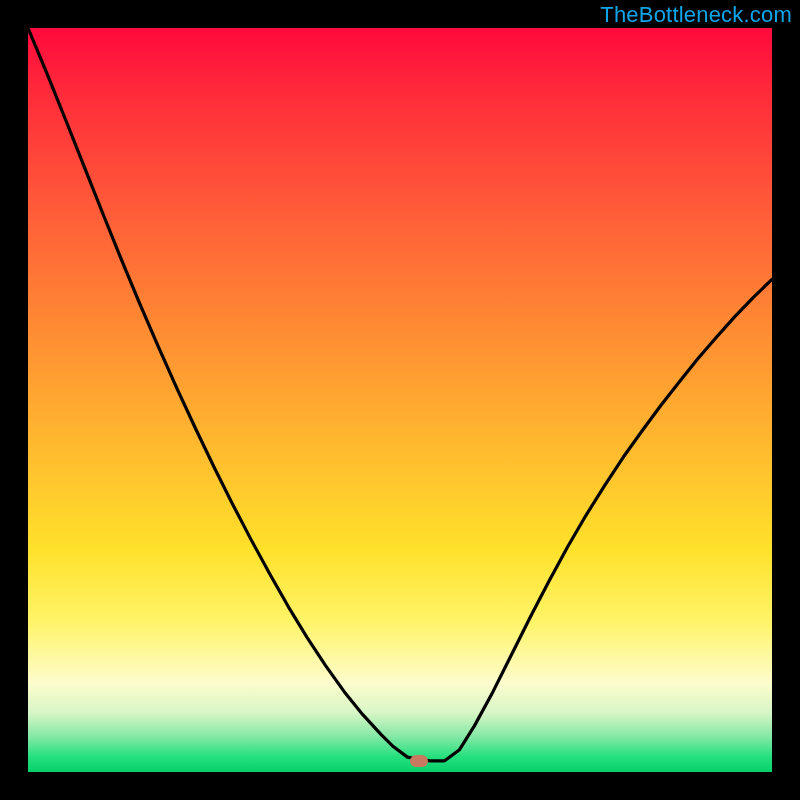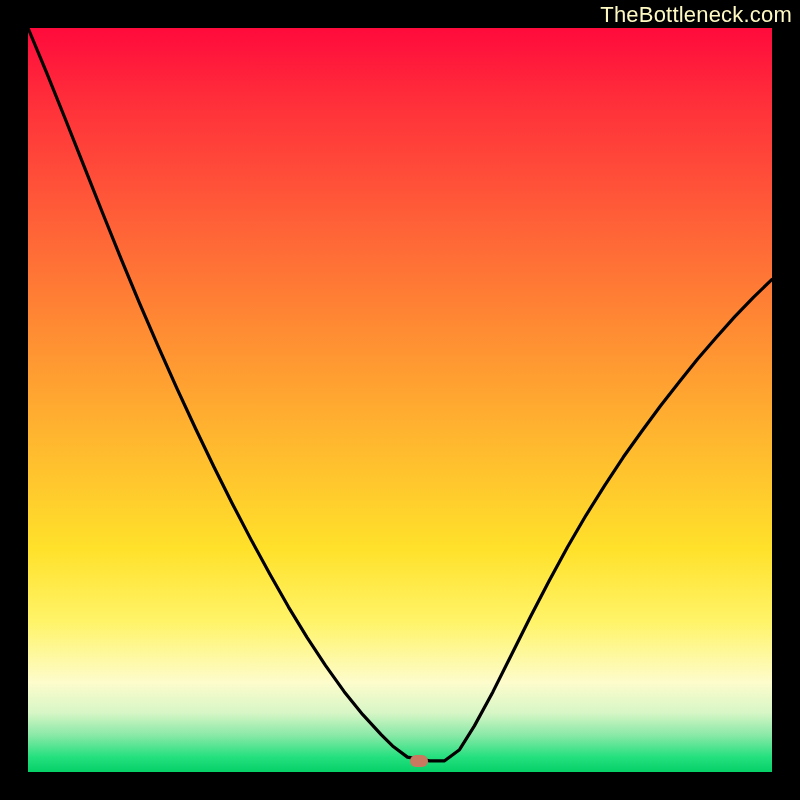--- a/index.html
+++ b/index.html
@@ -37,21 +37,21 @@
       #d8f6c6 92%,
       #8be9a8 95%,
       #24e07e 98%,
       #06d068 100%
     );
   }
   .watermark {
     position: absolute;
     top: 2px;
     right: 8px;
-    color: #fef9c3;
+    color: #0ea5e9;
     font-size: 22px;
     font-weight: 500;
     letter-spacing: 0.2px;
     user-select: none;
   }
   svg.curve {
     position: absolute;
     left: 0;
     top: 0;
     width: 744px;

